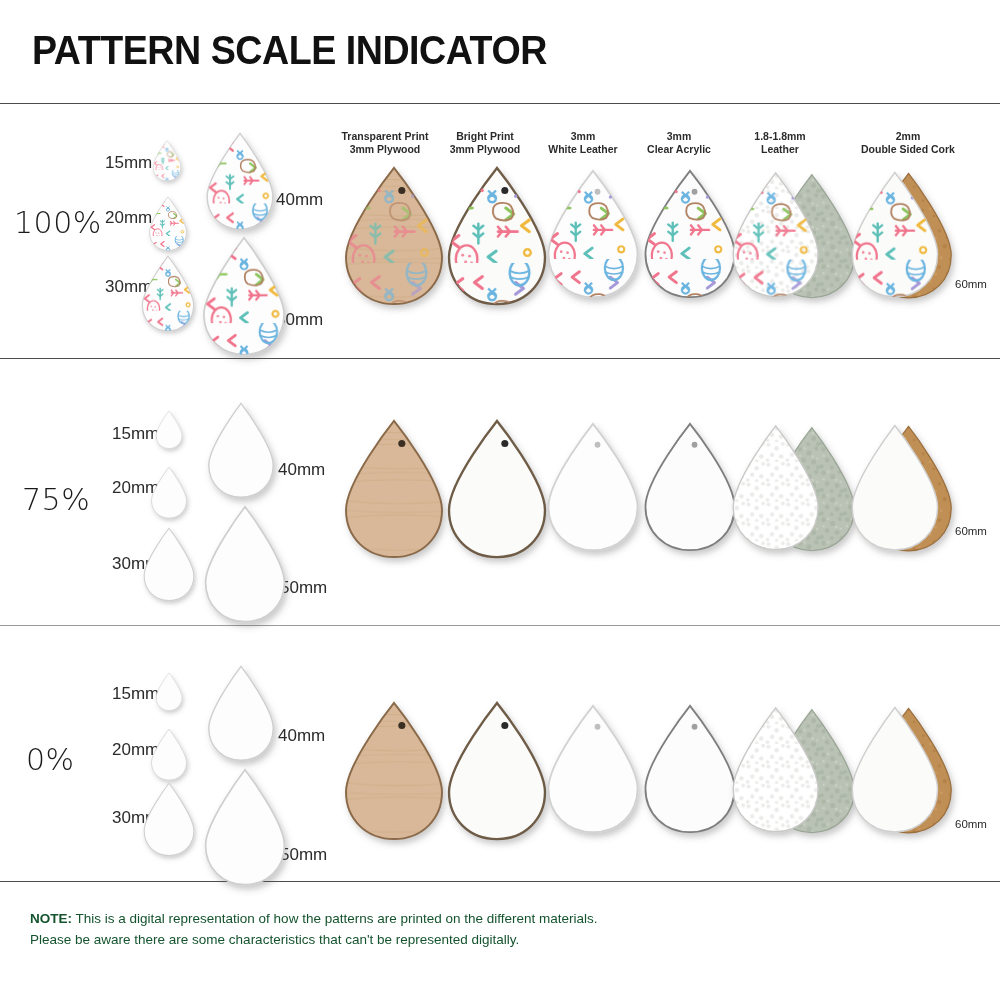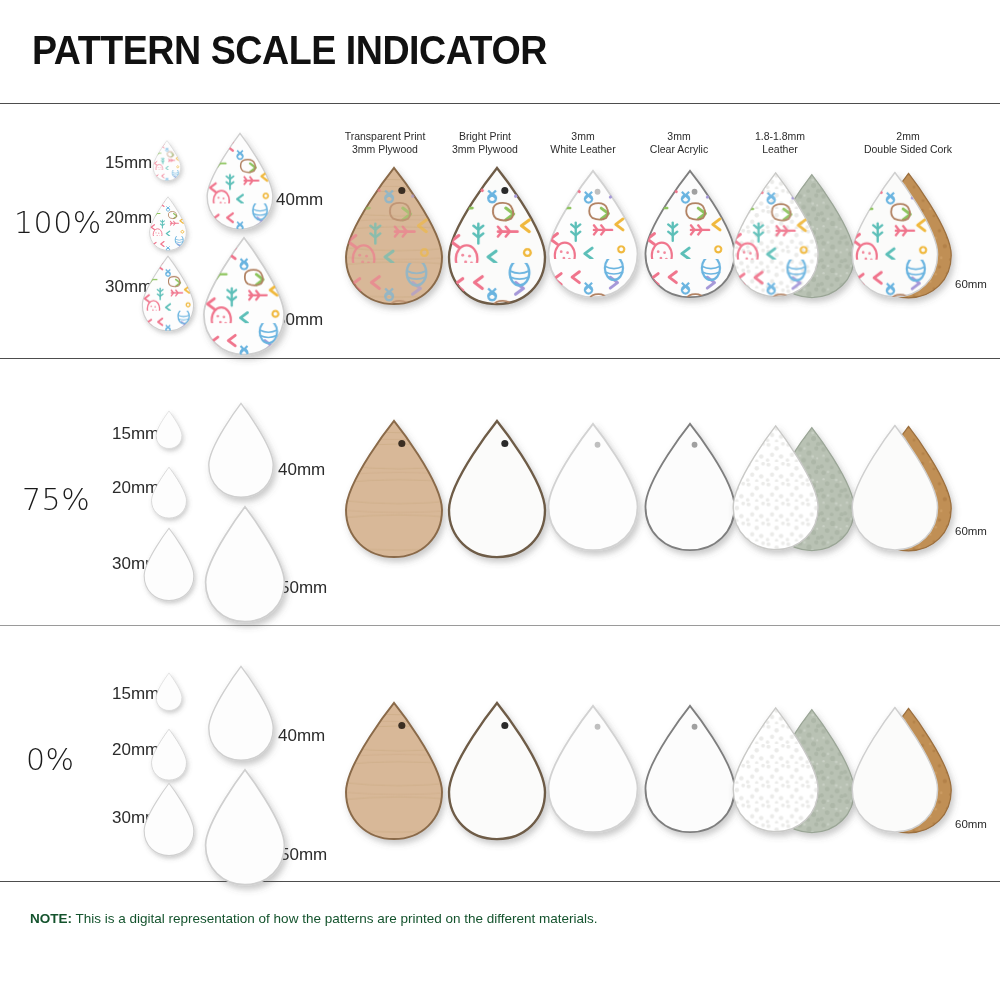--- a/index.html
+++ b/index.html
@@ -24,21 +24,21 @@
   }
 
   
   .rule{position:absolute;left:0;width:1000px;height:1px;background:#4d4d4d;}
   .rule.soft{background:#9a9a9a;}
 
   
   .col-head{
     position:absolute;top:130px;
     text-align:center;font-size:10.5px;line-height:13px;
-    color:#2b2b2b;width:130px;
+    color:#2b2b2b;width:130px;font-weight:bold;
   }
   .col-head span{display:block;}
 
   
   .scale-label{
     position:absolute;
     font-size:30px;font-weight:300;
     letter-spacing:0.5px;
     color:#1a1a1a;
     font-family:"DejaVu Sans", sans-serif;
@@ -578,15 +578,16 @@
       <path id="m6c" d="M55,4 C55,4 8,64 8,94 C8,121 28,141 55,141 C82,141 102,121 102,94 C102,64 55,4 55,4 Z" fill="#fbfbfa" stroke="#cfcfcf" stroke-width="1.6"></path>
       <clipPath id="mc6c">
           <use href="#m6c"></use>
         </clipPath>
       <rect x="0" y="0" width="130" height="150" fill="url(#easterTile75)" clip-path="url(#mc6c)"></rect>
     </svg>
   </div>
 
   <div class="note">
     <div><b>NOTE:</b><span> This is a digital representation of how the patterns are printed on the different materials.</span></div>
+    <div>Please be aware there are some characteristics that can't be represented digitally.</div>
   </div>
 
 </div>
 
 </body></html>

